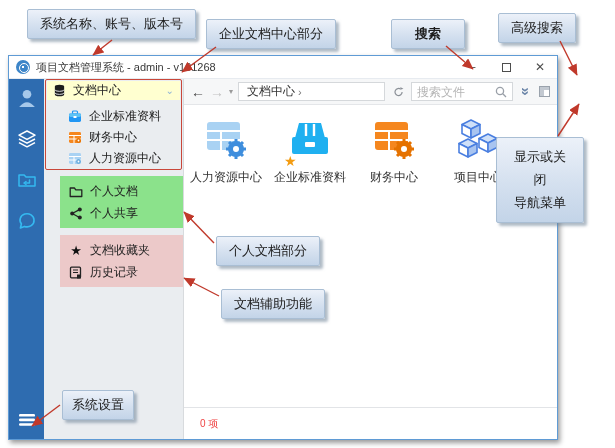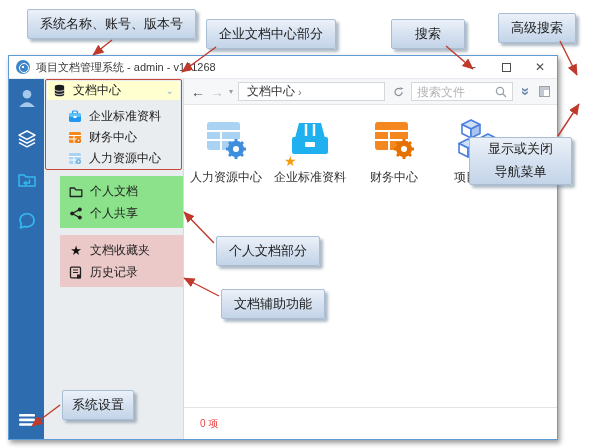--- a/index.html
+++ b/index.html
@@ -103,23 +103,23 @@
 
   .statusbar {
     height:32px; flex:0 0 auto; border-top:1px solid #e2e4e7;
     display:flex; align-items:center; padding-left:16px;
     font-size:10px; color:#ef4444;
   }
 
   
   #co-system-name   { left:27px;  top:9px;   }
   #co-enterprise    { left:206px; top:19px;  }
-  #co-search        { left:391px; top:19px;  padding:5px 23px; }
+  #co-search        { left:391px; top:19px;  padding:5px 23px;font-weight:bold; }
   #co-adv-search    { left:498px; top:13px;  }
-  #co-nav-toggle    { left:469px; top:137px; padding:0 14px; line-height:1.75; white-space:normal; width:103px; }
+  #co-nav-toggle    { left:496px; top:137px; padding:8px 14px; line-height:1.75; white-space:normal; width:88px; }
   #co-personal      { left:216px; top:236px; }
   #co-doc-aux       { left:221px; top:289px; }
   #co-settings      { left:62px;  top:390px; padding:5px 9px;text-align:center; }
 </style>
 </head>
 <body>
 
 <div class="window">
 
   <div class="titlebar">

